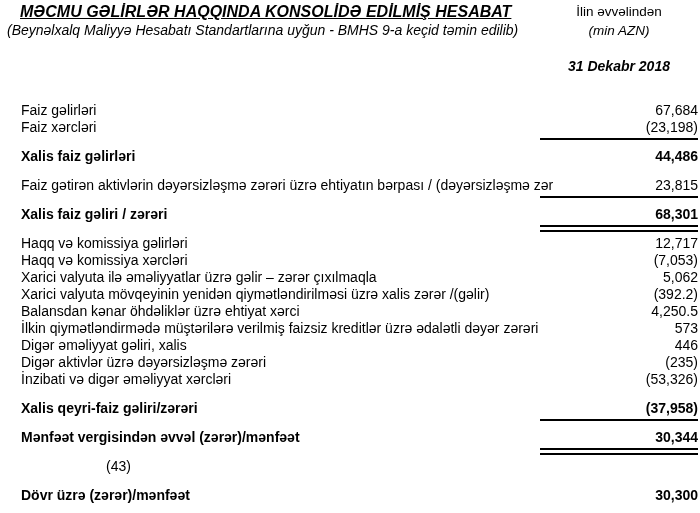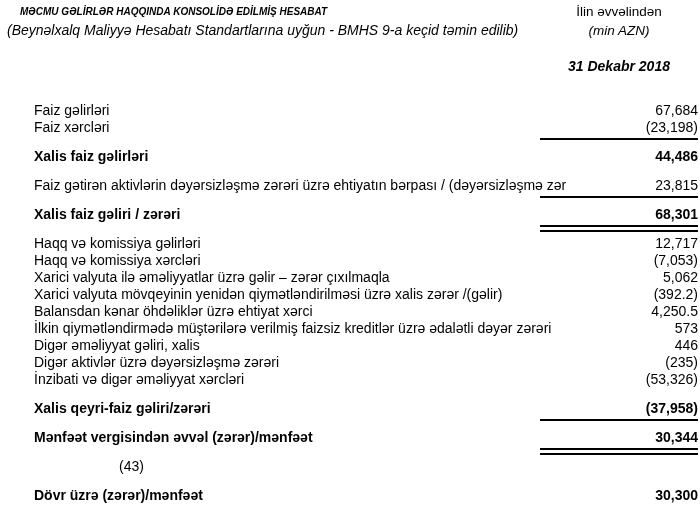--- a/index.html
+++ b/index.html
@@ -17,24 +17,25 @@
   .header {
     display: flex;
     justify-content: space-between;
     align-items: flex-start;
     padding: 3px 2px 0 7px;
   }
   .header-left { flex: 1 1 auto; min-width: 0; }
   .title {
     font-weight: bold;
     font-style: italic;
-    font-size: 10px;
+    font-size: 16px;
     line-height: 17px;
     padding-left: 13px;
     white-space: nowrap;
+    text-decoration: underline;
   }
   .subtitle {
     font-style: italic;
     font-size: 14px;
     line-height: 18px;
     margin-top: 1px;
     white-space: nowrap;
   }
   .header-right {
     flex: 0 0 158px;
@@ -48,21 +49,21 @@
   .date {
     display: inline-block;
     width: 158px;
     text-align: center;
     font-weight: bold;
     font-size: 14px;
     line-height: 17px;
   }
   
   .table {
-    margin: 28px 2px 0 34px;
+    margin: 28px 2px 0 21px;
     font-size: 14px;
   }
   .row {
     position: relative;
     height: 17px;
     line-height: 16px;
     display: flex;
     align-items: flex-start;
   }
   .row.group-start { margin-top: 12px; }

